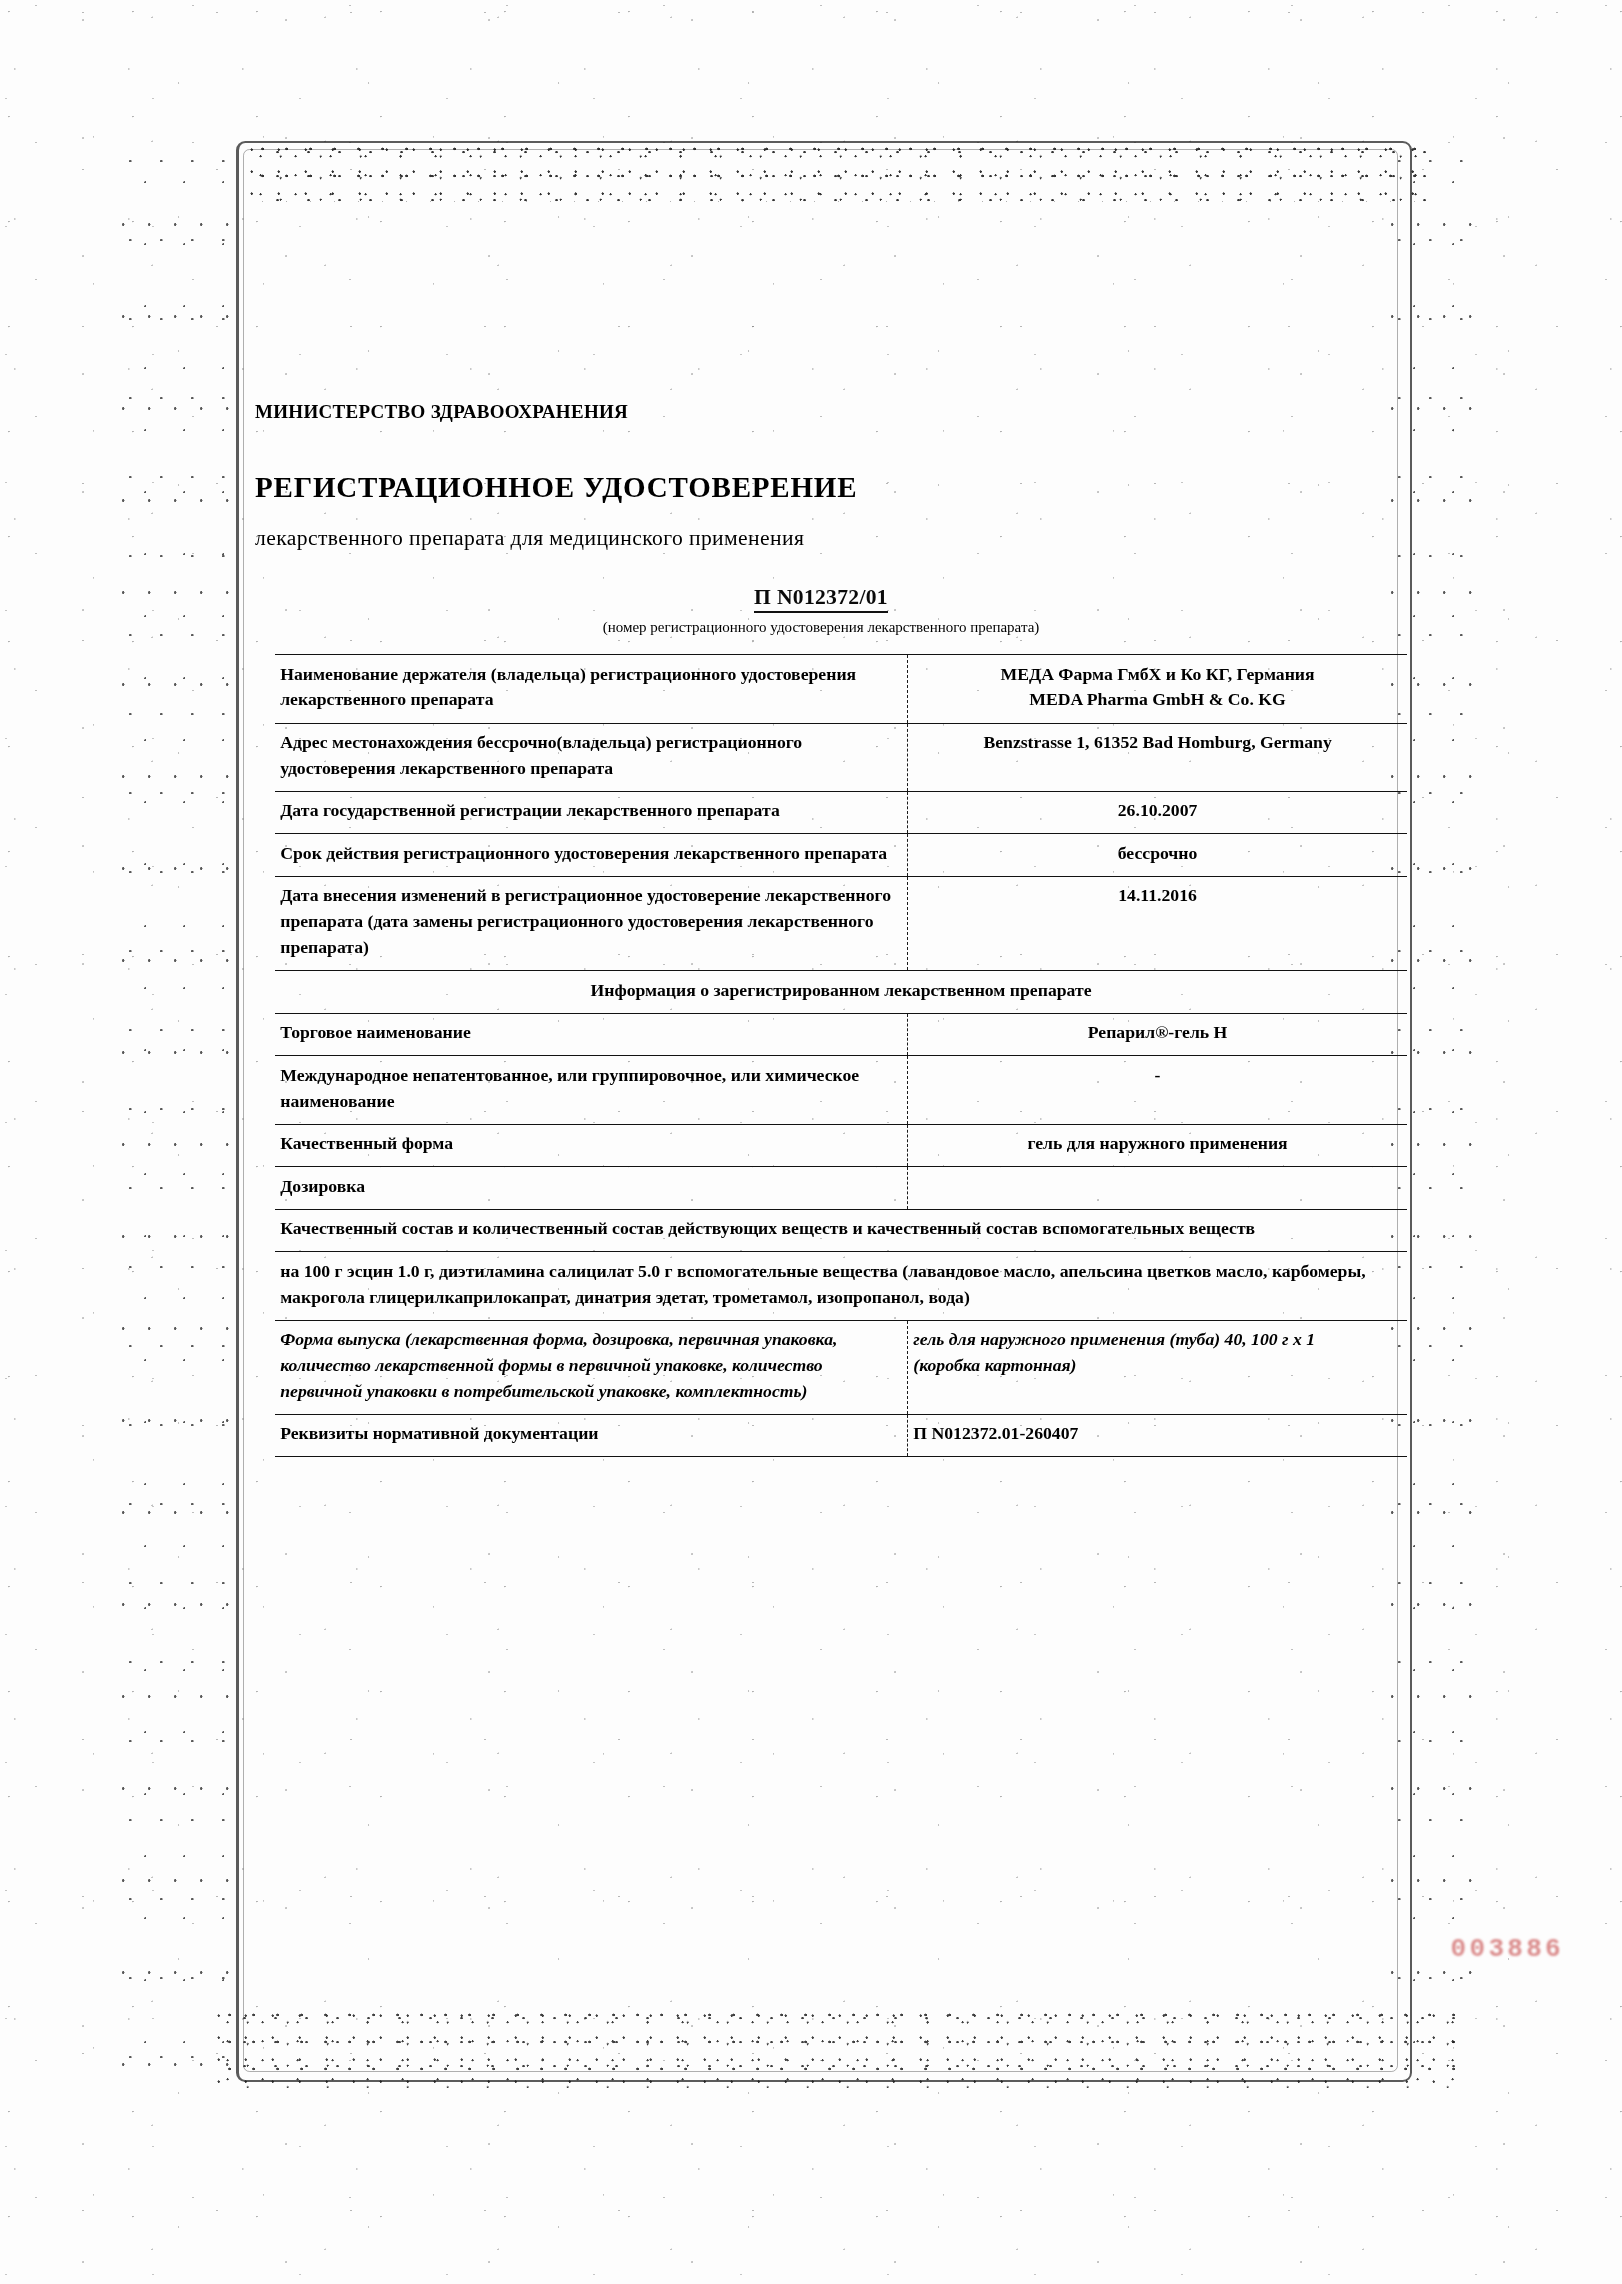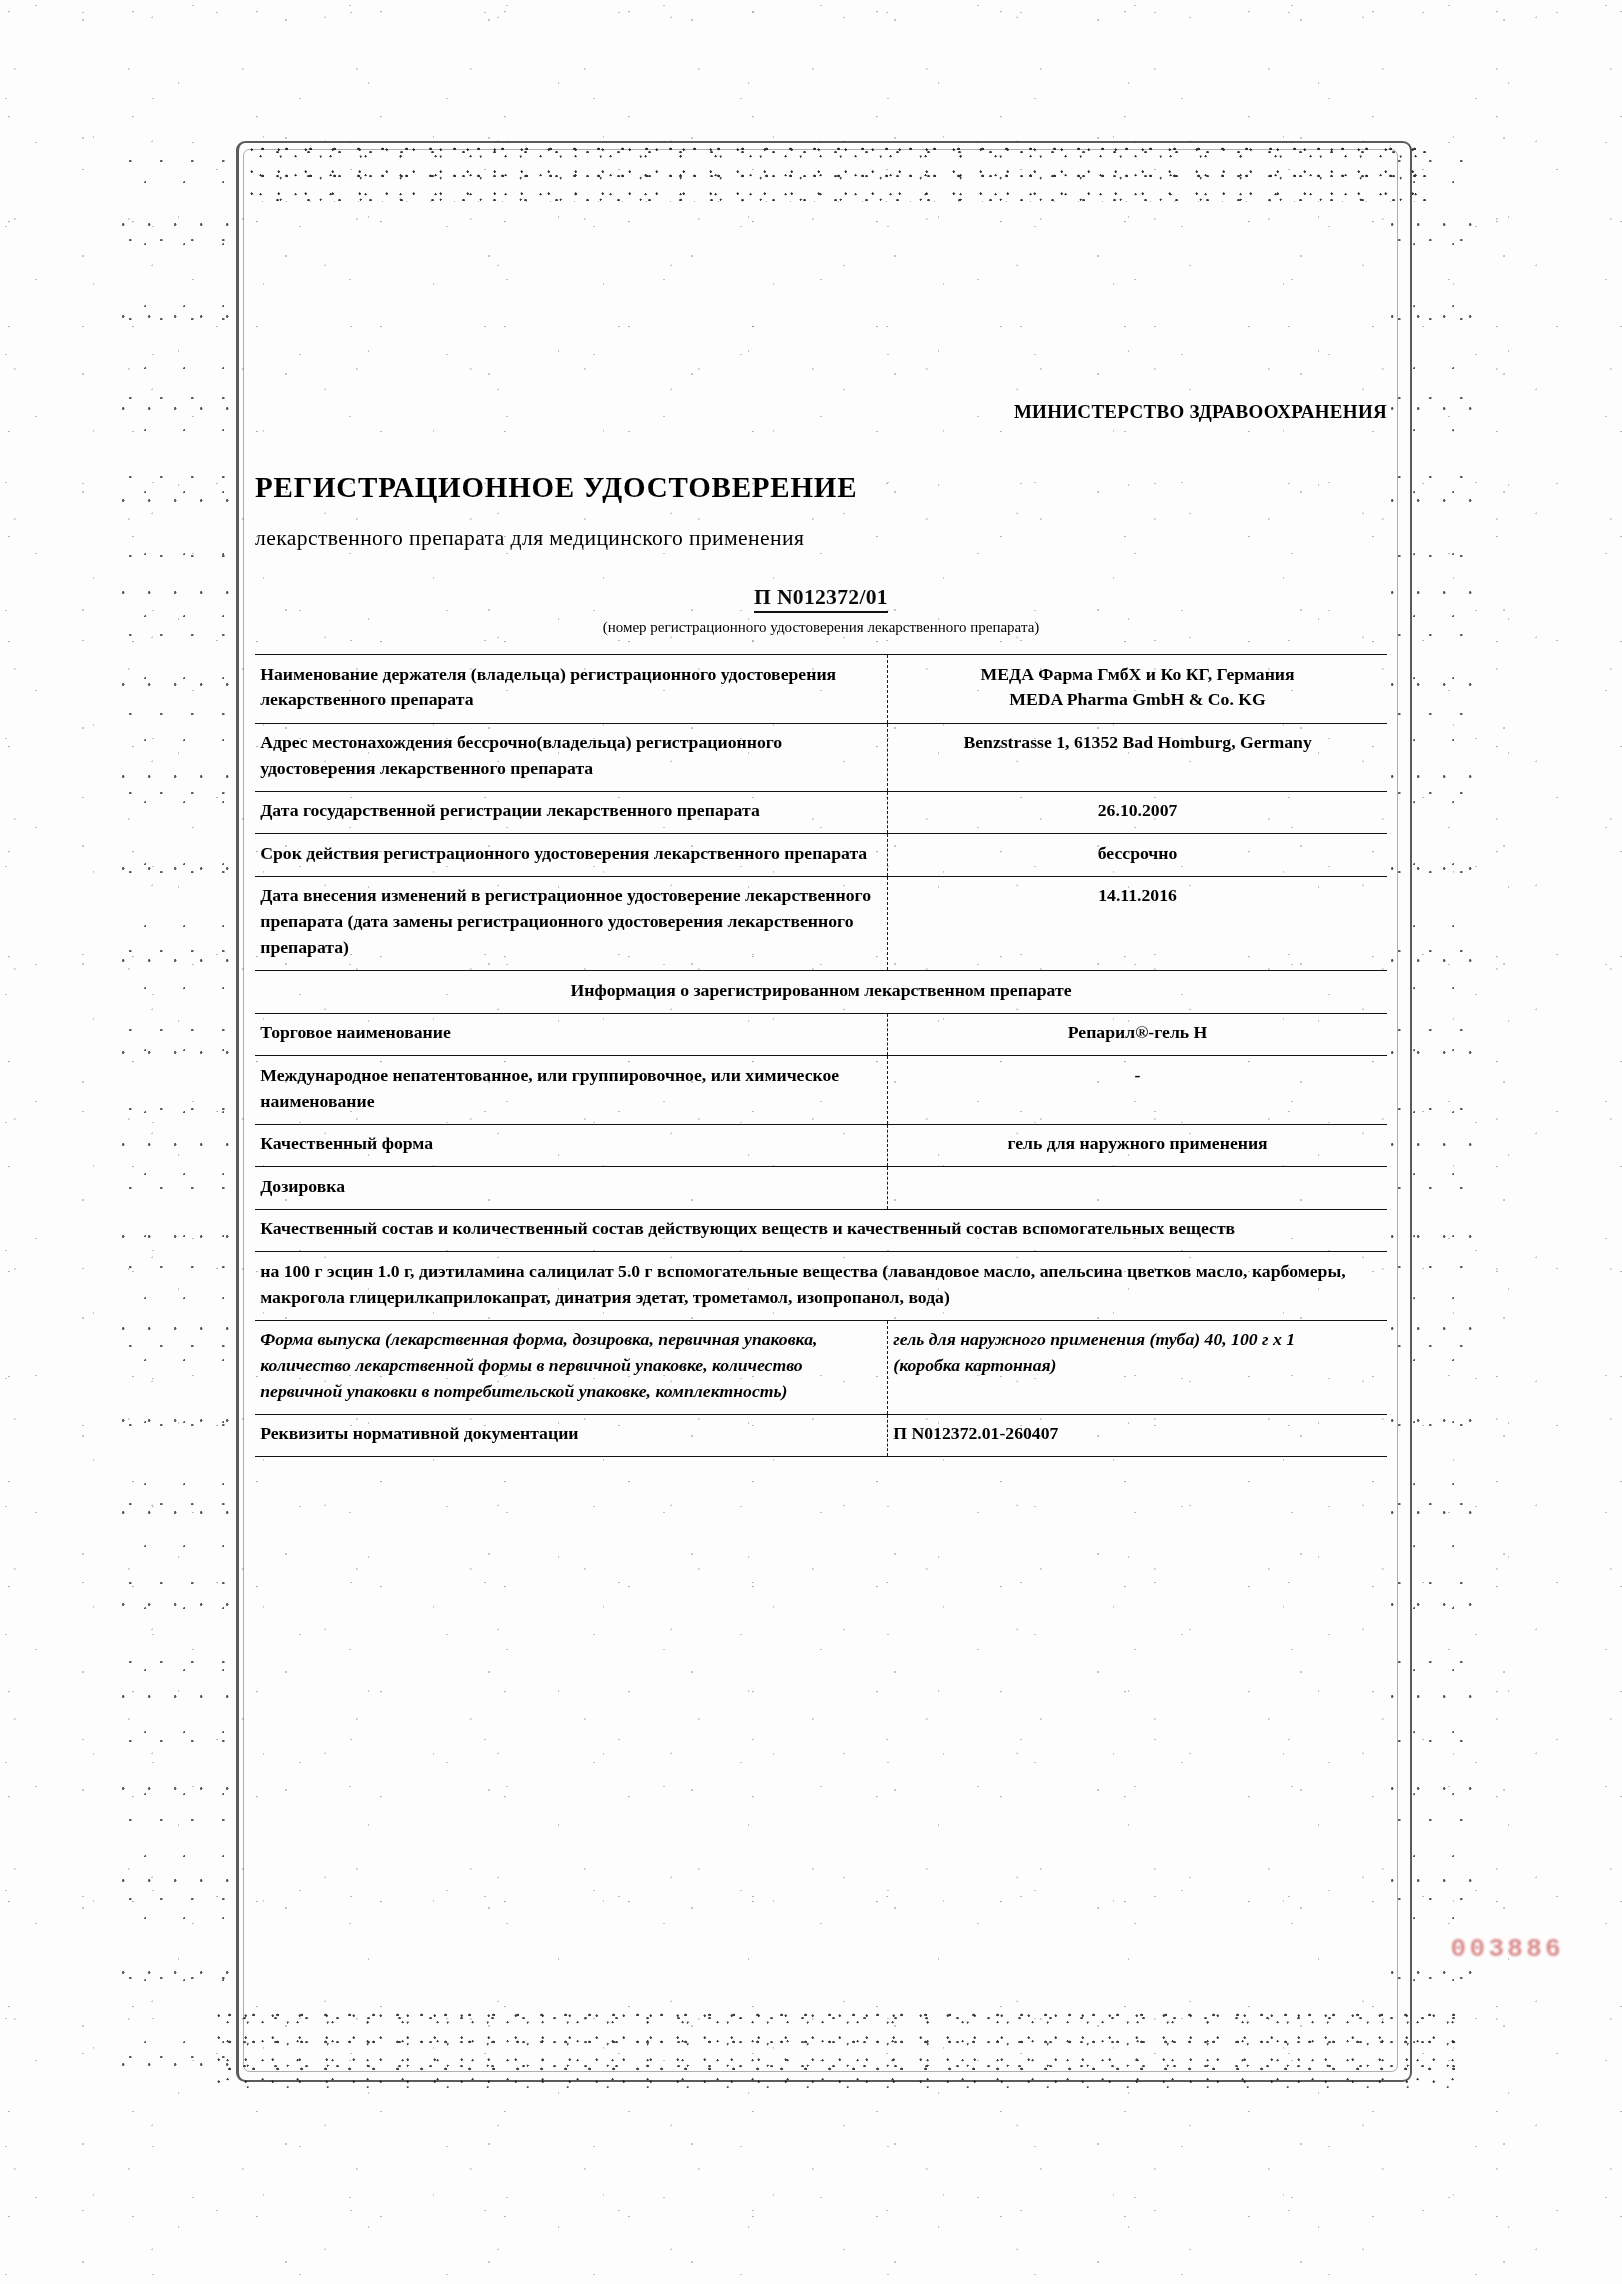--- a/index.html
+++ b/index.html
@@ -97,21 +97,21 @@
 
   
   #content {
     position: absolute;
     left: 255px;
     top: 157px;
     width: 1132px;
   }
 
   .ministry {
-    text-align: right;
+    text-align: left;
     margin-top: 242px;
     font-size: 19px;
     font-weight: 700;
     letter-spacing: 0.3px;
     line-height: 1.35;
     filter: blur(0.2px) contrast(1.5);
   }
 
   .doc-title {
     text-align: left;
@@ -150,20 +150,21 @@
     font-weight: 400;
     filter: blur(0.3px) contrast(1.35);
   }
 
   
   table.reg-table {
     margin-top: 18.3px;
     width: 100%;
     border-collapse: collapse;
     table-layout: fixed;
+    margin-left: 20px;
   }
   table.reg-table td {
     border-top: 1.3px solid #121212;
     border-bottom: 1.3px solid #121212;
     vertical-align: top;
     padding: 6.5px 5.2px 9.2px 5.2px;
     font-size: 17.7px;
     line-height: 1.46;
     font-weight: 700;
     filter: blur(0.2px) contrast(1.35);

